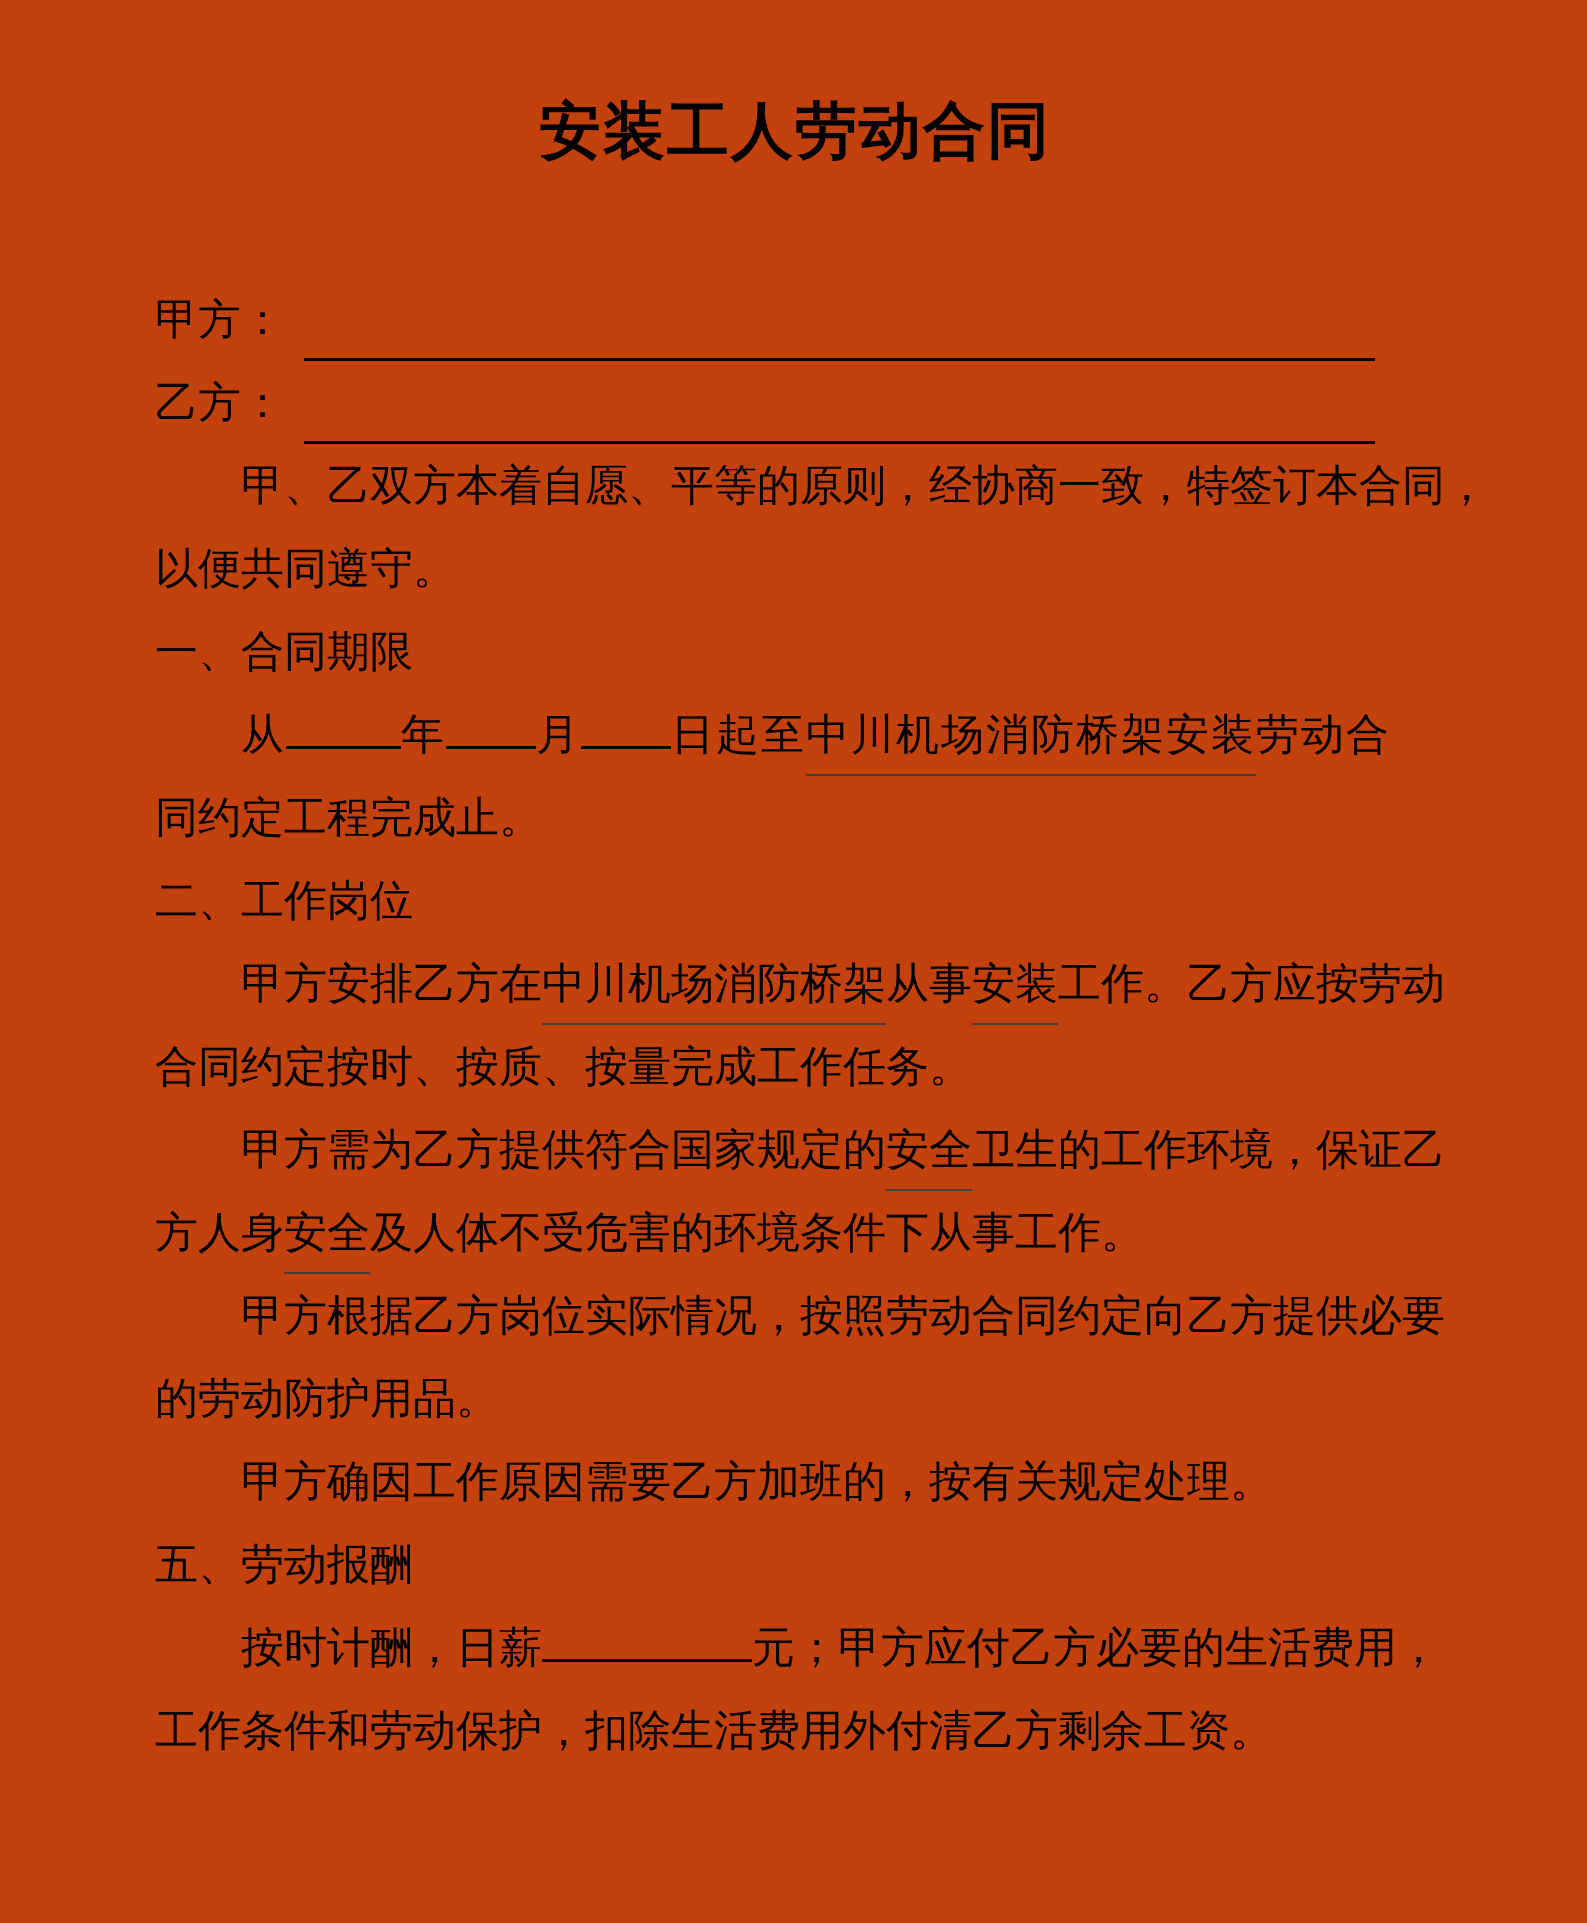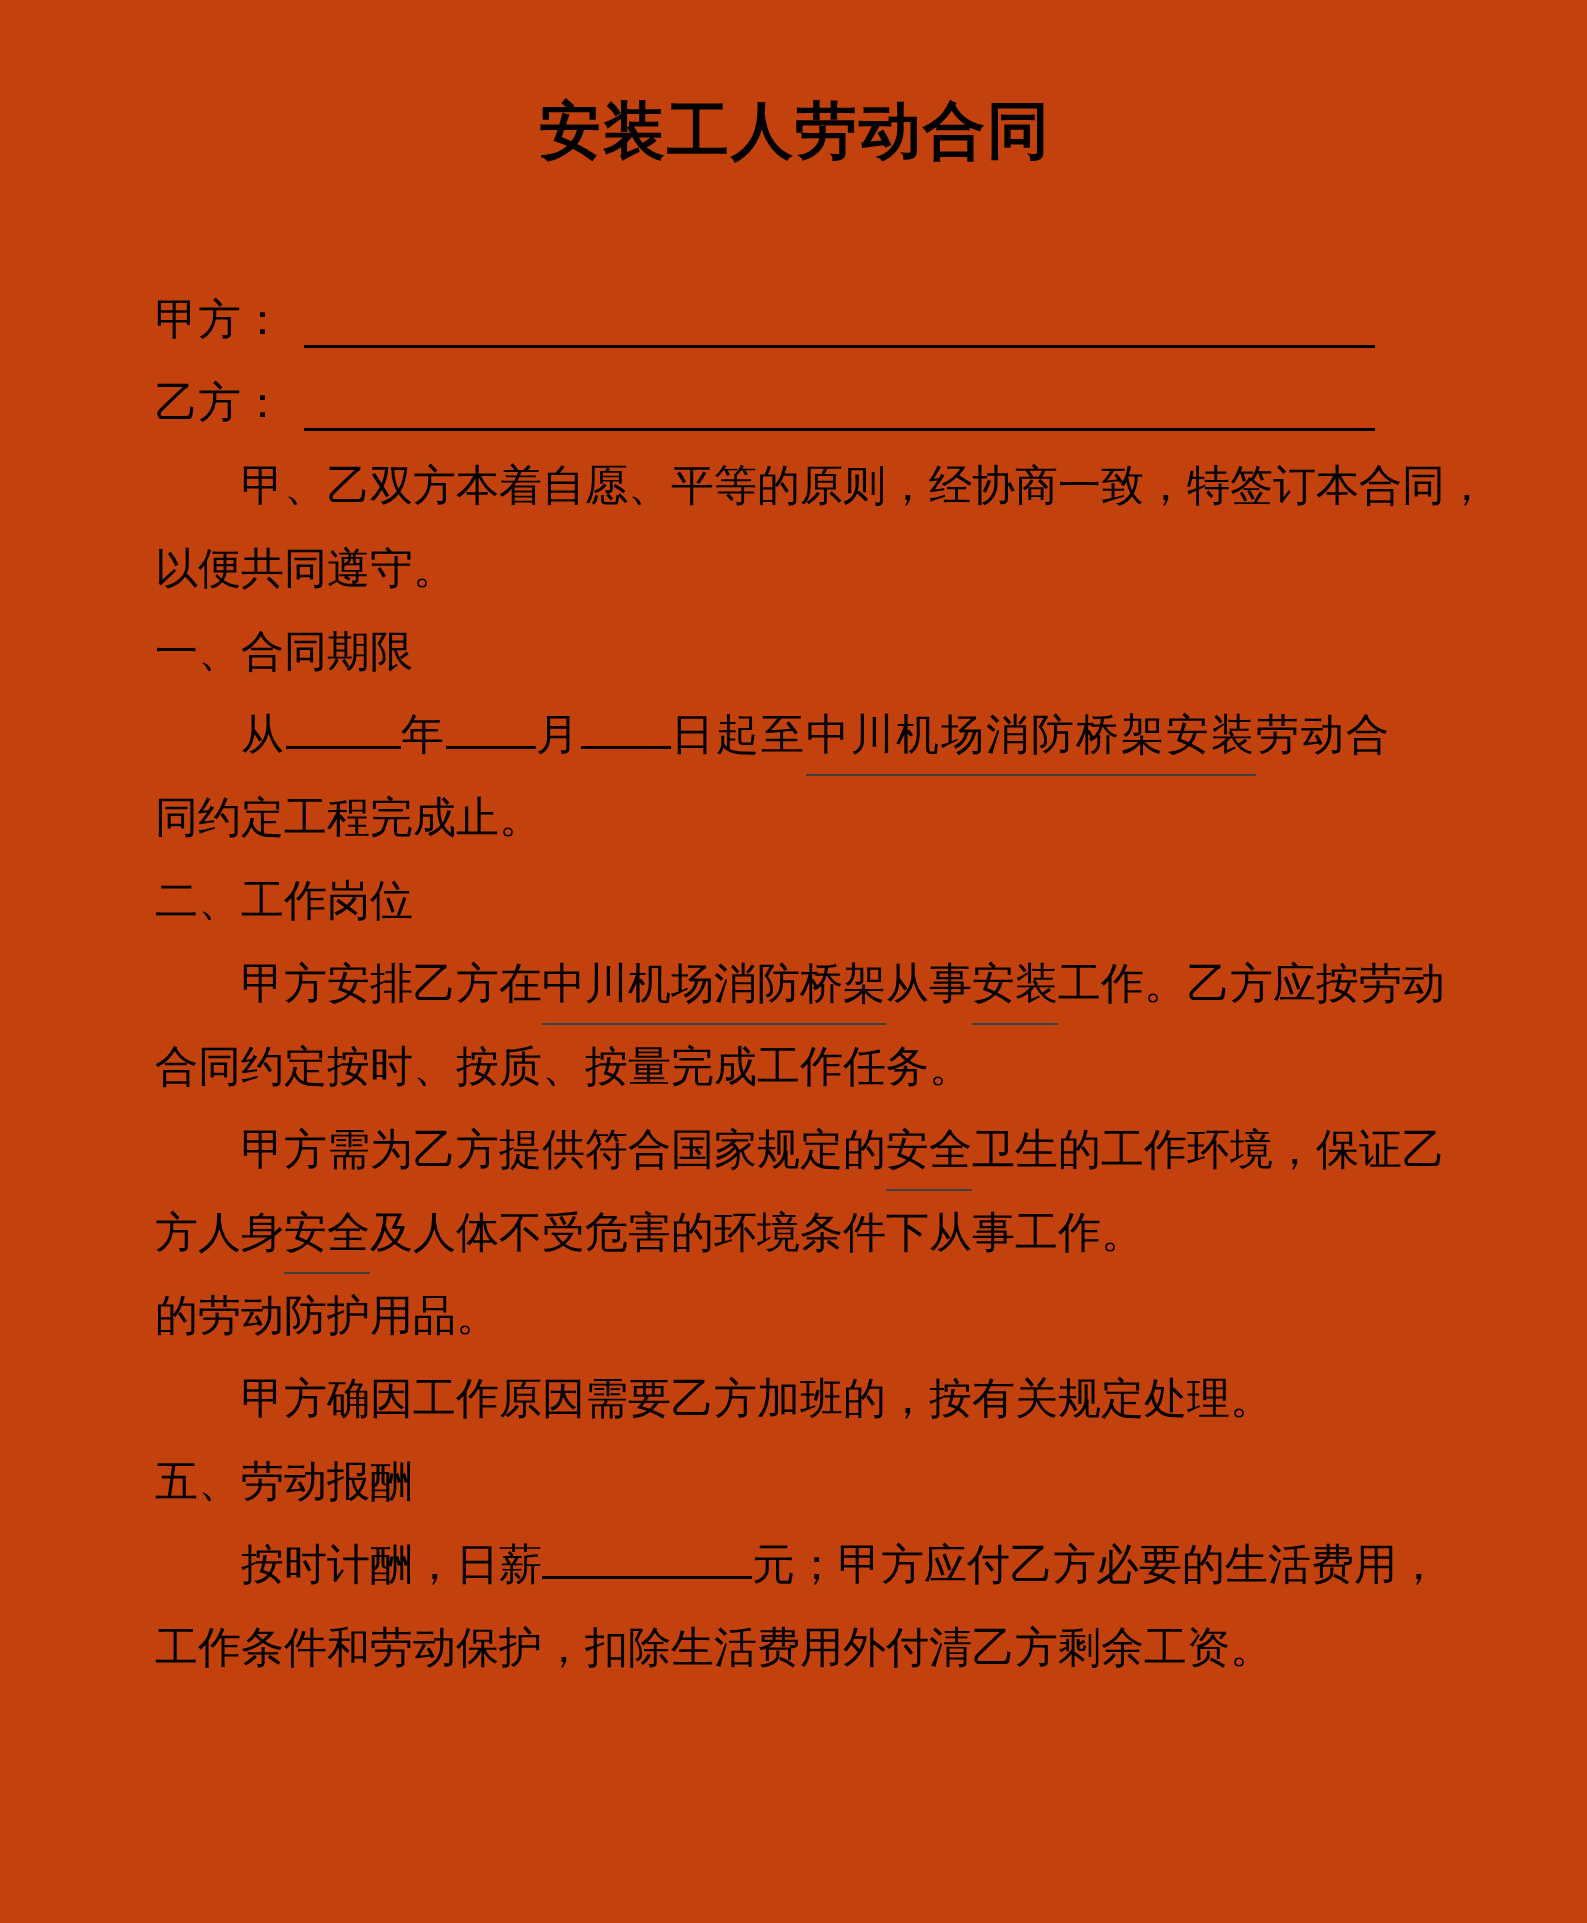--- a/index.html
+++ b/index.html
@@ -25,21 +25,21 @@
   }
   .body-block{margin-top:106px;}
   .line{
     font-size:43px;
     line-height:83px;
     white-space:nowrap;
   }
   .ind{text-indent:86px;}
   .field-line{
     display:flex;
-    align-items:center;
+    align-items:flex-end;
     width:1220px;
     height:83px;
     gap:12px;
   }
   .field-line .lbl{flex:0 0 auto;}
   .field-line .fill{
     flex:1 1 auto;
     border-bottom:3px solid #000;
     height:54px;
     margin-left:8px;
@@ -105,20 +105,23 @@
     </div>
 
 
     <div class="line ind">
       <span>甲方需为乙方提供符合国家规定的</span><span class="u">安全</span><span>卫生的工作环境，保证乙</span>
     </div>
     <div class="line">
       <span>方人身</span><span class="u">安全</span><span>及人体不受危害的环境条件下从事工作。</span>
     </div>
 
+    <div class="line ind">
+      <span>甲方根据乙方岗位实际情况，按照劳动合同约定向乙方提供必要</span>
+    </div>
     <div class="line">
       <span>的劳动防护用品。</span>
     </div>
 
 
     <div class="line ind">
       <span>甲方确因工作原因需要乙方加班的，按有关规定处理。</span>
     </div>
 
     <div class="line">

